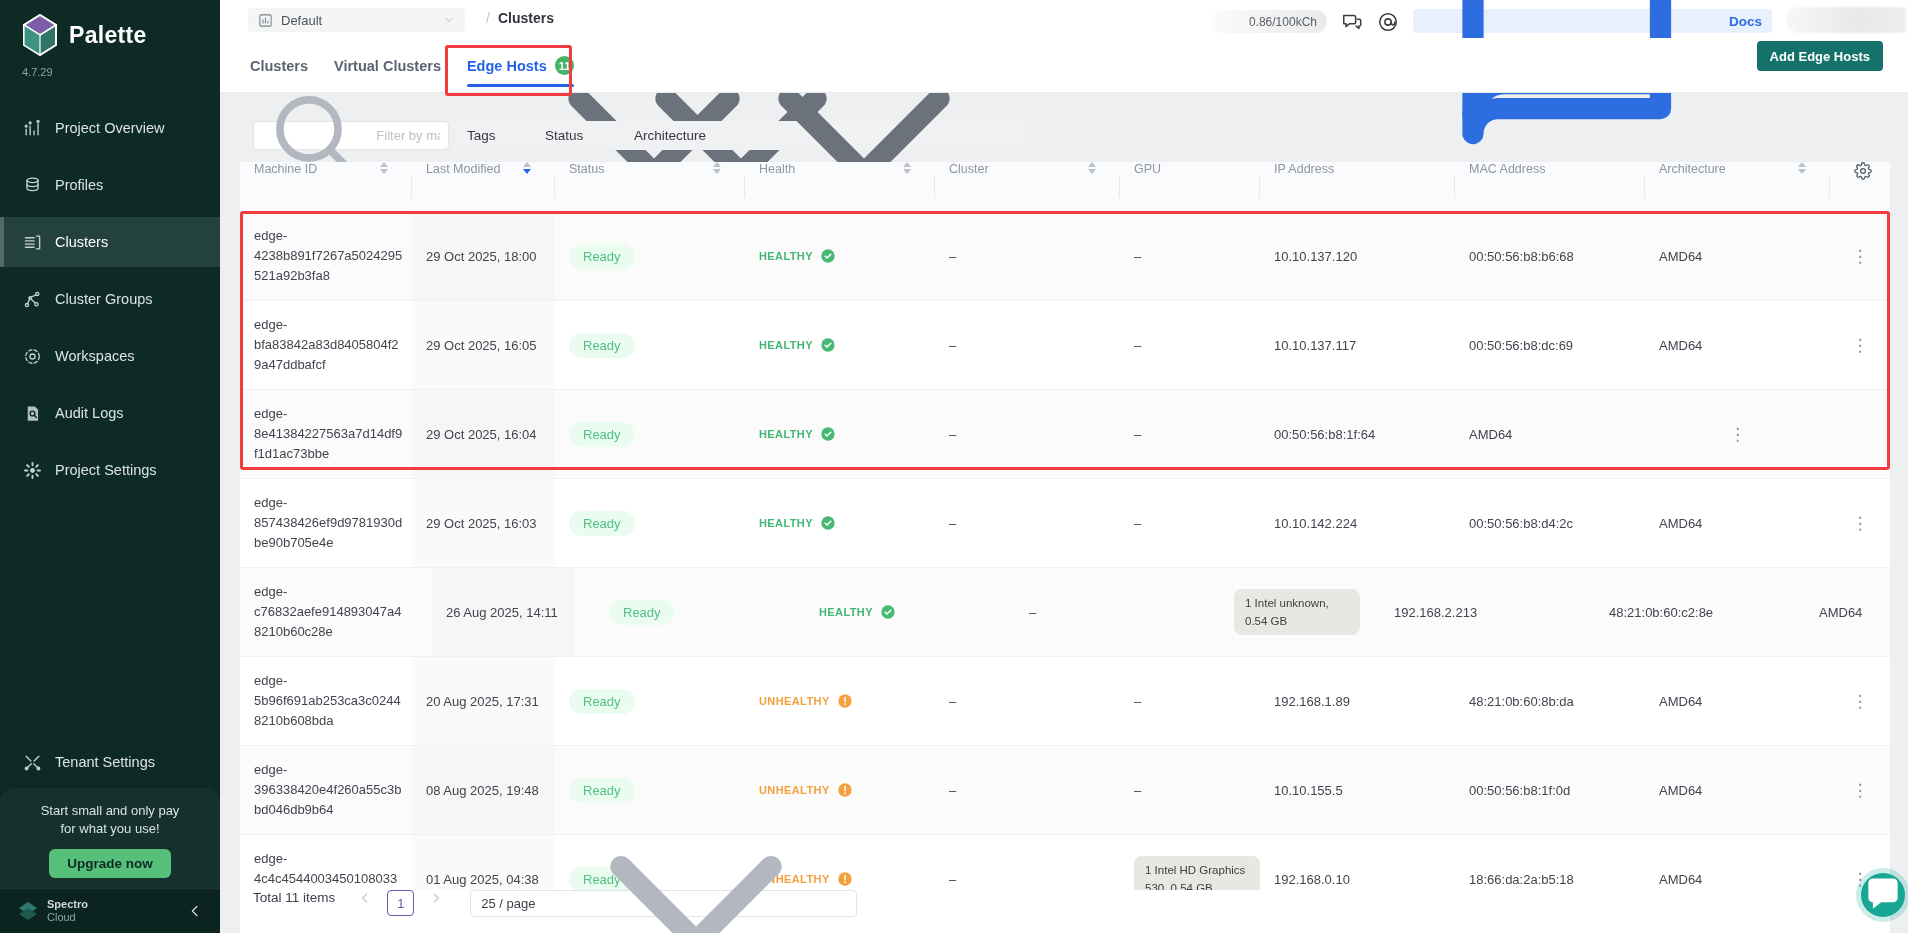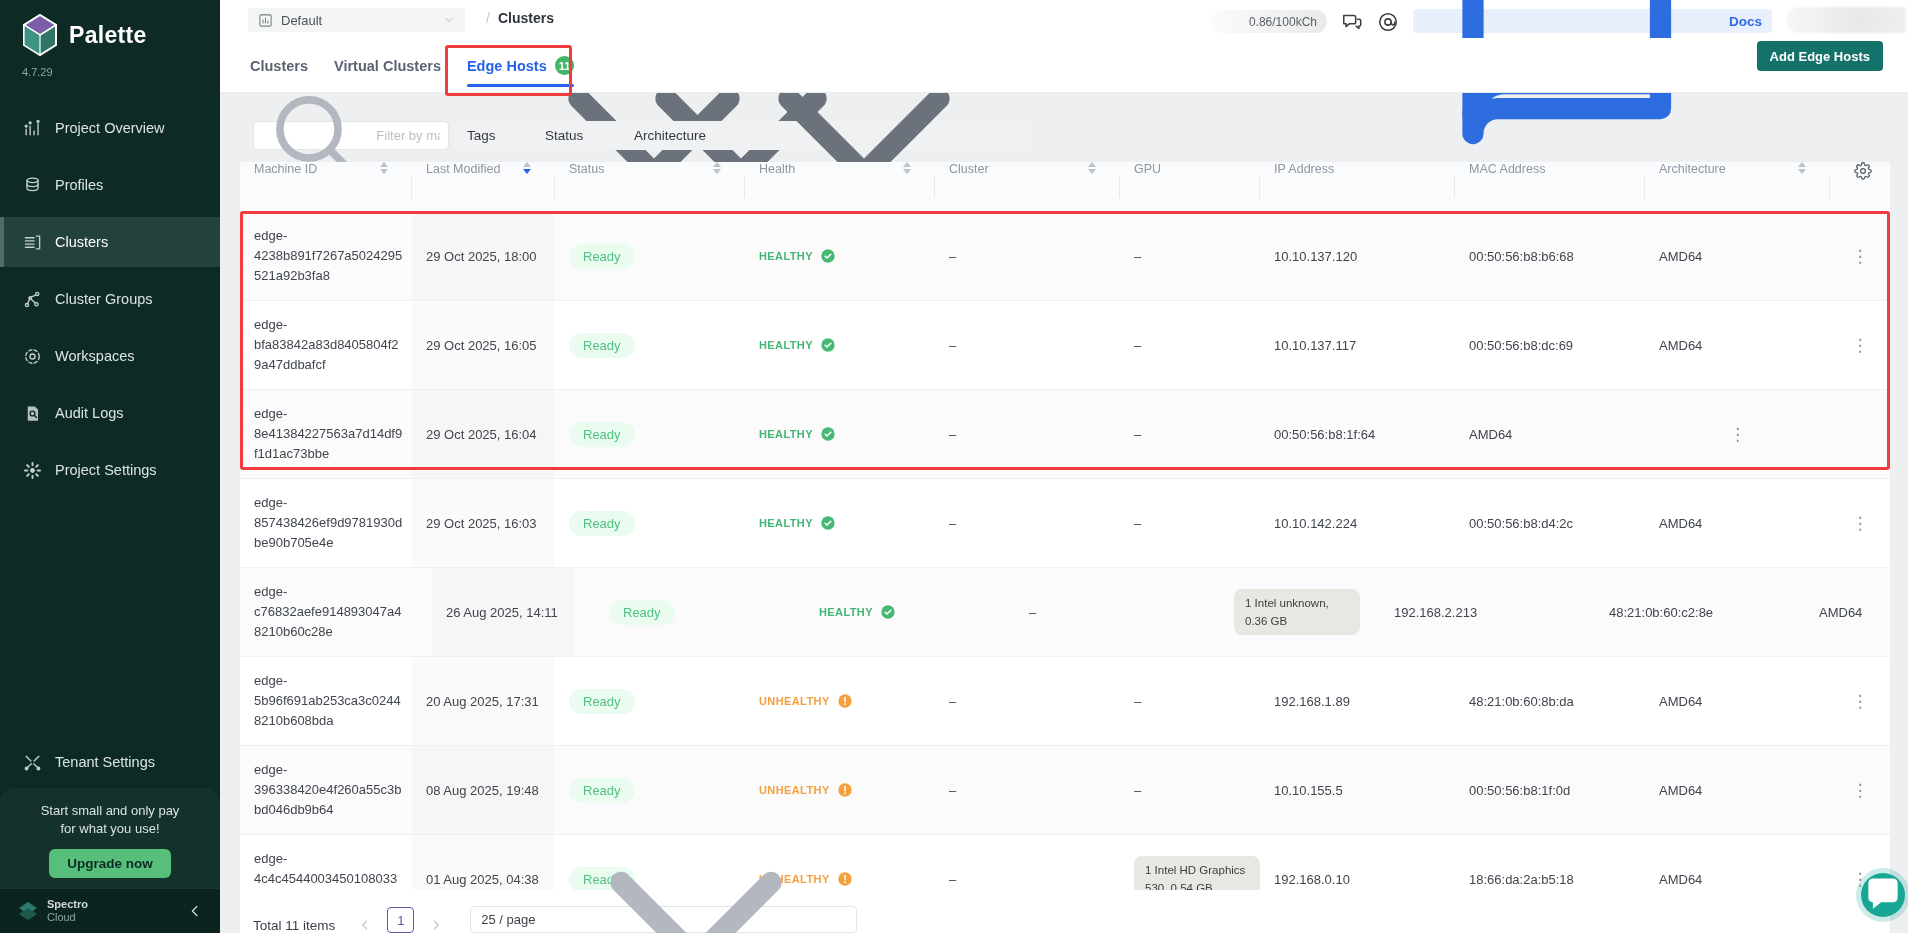--- a/index.html
+++ b/index.html
@@ -96,21 +96,21 @@
   .health-label { font-size:11px; font-weight:700; letter-spacing:.4px; }
   .health-label.healthy { color:#43b575; }
   .health-label.unhealthy { color:#f5a03d; }
   .health-ic { width:16px; height:16px; margin-left:7px; }
   .health-ic svg { width:16px; height:16px; display:block; }
   .pill-gpu { background:#e9e7e2; border-radius:8px; padding:5px 11px; font-size:11.5px; line-height:1.6; color:#3c4043; max-width:134px; }
   .dots { font-size:17px; color:#8b919c; cursor:pointer; padding:0 6px; font-family:"DejaVu Sans",sans-serif; }
   .td-act { justify-content:center; padding-left:0; }
 
   
-  .tfooter { position:absolute; left:20px; bottom:0; width:1650px; height:43px; background:#fff; display:flex; align-items:flex-end; z-index:3; }
+  .tfooter { position:absolute; left:20px; bottom:0; width:1650px; height:43px; background:#fff; display:flex; align-items:flex-start; z-index:3; }
   .total-label { margin-left:13px; font-size:13.5px; color:#3a3f4a; }
   .pg-chevron { width:16px; height:16px; color:#c3c7cd; cursor:pointer; }
   .pg-chevron svg { width:16px; height:16px; }
   .pg-prev { margin-left:22px; }
   .pg-page { margin-left:14px; width:27px; height:26px; border:1px solid #5a5fa8; border-radius:4px; color:#565ba2; font-size:13px; display:flex; align-items:center; justify-content:center; cursor:pointer; }
   .pg-next { margin-left:14px; }
   .pg-size { margin-left:26px; height:27px; border:1px solid #e1e3e7; border-radius:4px; background:#fff; display:flex; align-items:center; gap:10px; padding:0 10px; font-size:13px; color:#3c4149; cursor:pointer; }
   .pg-size svg { width:11px; height:11px; color:#b3b8c0; }
 
   
@@ -538,21 +538,21 @@
       <span class="health-label healthy">HEALTHY</span>
       <span class="health-ic">
                 <svg viewBox="0 0 24 24" style="width: 100%; height: 100%; display: block;">
                   <circle cx="12" cy="12" r="10" fill="#47b974"></circle>
                   <path d="M7.8 12.4l2.7 2.7 5.7-5.8" stroke="#fff" stroke-width="2.3" fill="none" stroke-linecap="round" stroke-linejoin="round"></path>
                 </svg>
               </span>
     </div>
     <div class="td td-cluster">–</div>
     <div class="td td-gpu">
-              <span class="pill-gpu">1 Intel unknown, 0.36 GB</span>
+              <span class="pill-gpu">1 Intel unknown, 0.54 GB</span>
             </div>
     <div class="td td-ip">192.168.2.213</div>
     <div class="td td-mac">48:21:0b:60:c2:8e</div>
     <div class="td td-arch">AMD64</div>
     <div class="td td-act">
               <span class="dots">⋮</span>
             </div>
   </div>
 
   <div class="trow" style="grid-template-columns: 172px 143px 190px 190px 185px 140px 195px 190px 185px 60px;">

